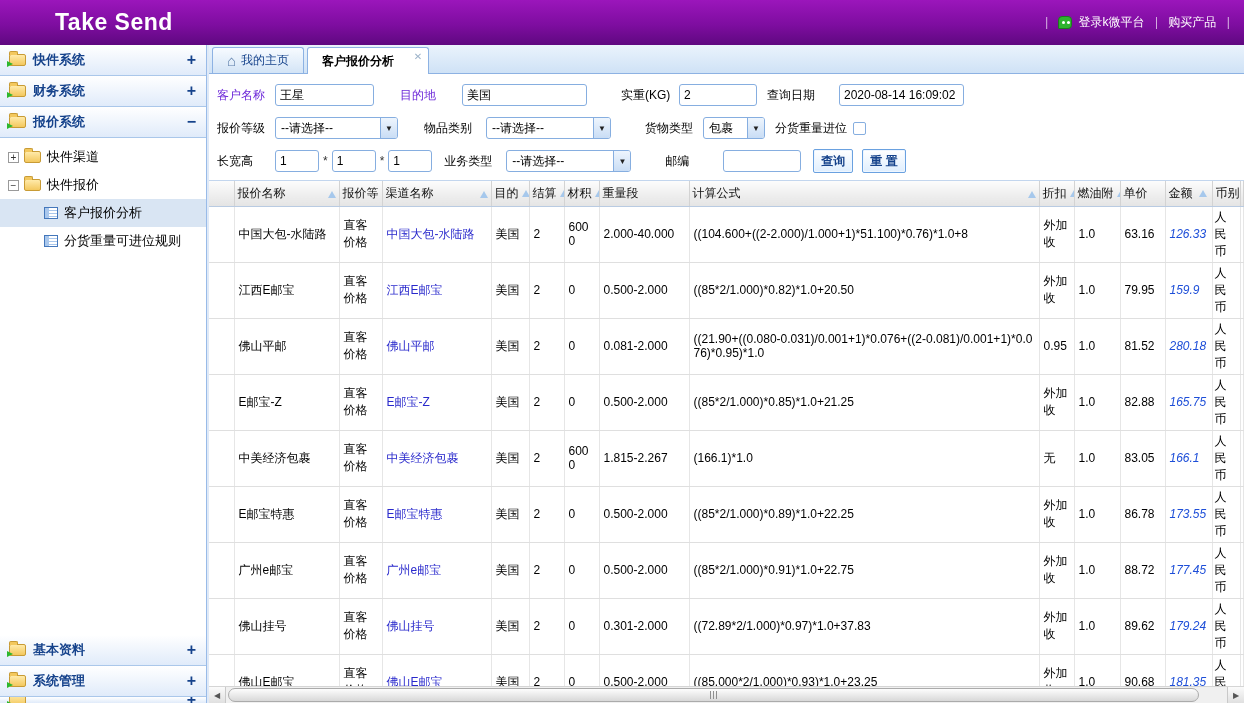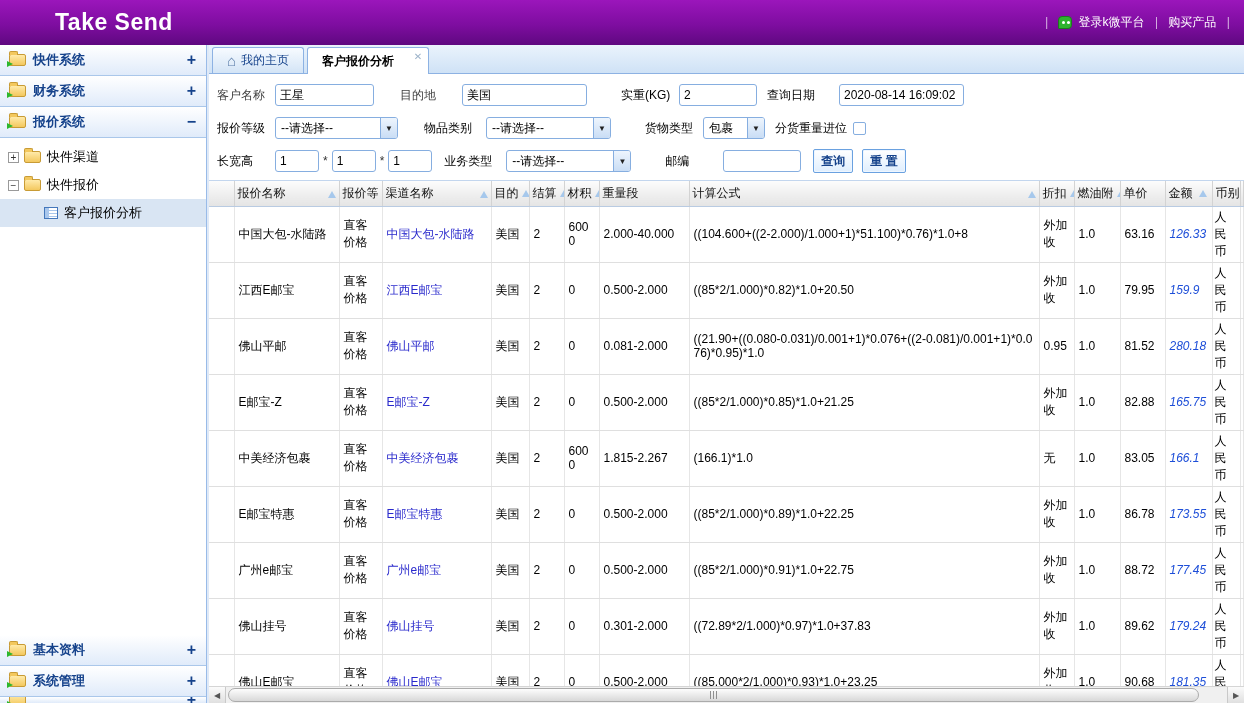--- a/index.html
+++ b/index.html
@@ -62,21 +62,21 @@
   .tab.inactive { background:linear-gradient(#f7fbff,#d3e4f6); color:#15428b; }
   .tab.active { background:#fff; color:#000; font-weight:bold; padding-right:34px; margin-bottom:-1px; height:27px; }
   .home-ic { font-size:15px; color:#5a7ca8; margin-right:5px; line-height:1; }
   .tab-close { position:absolute; top:3px; right:6px; font-size:10px; color:#9cb2c9; font-weight:normal; cursor:pointer; }
 
   
   .formpanel { background:#fff; padding:8px 0 6px 8px; border-bottom:1px solid #c3d6ee; flex:0 0 auto; font-size:12px; }
   .frow { display:flex; align-items:center; height:26px; margin-bottom:7px; }
   .frow:last-child { margin-bottom:0; }
   .flabel { display:inline-block; color:#000; }
-  .flabel.blue { color:#404040; }
+  .flabel.blue { color:#6d28d9; }
   .tbox { height:22px; border:1px solid #86aee0; border-radius:3px; font-size:12px; padding:0 4px;
     font-family:"Liberation Sans","DejaVu Sans",sans-serif; color:#000; background:#fff; }
   .combo { height:22px; border:1px solid #86aee0; border-radius:3px; background:#fff; display:flex;
     align-items:center; cursor:pointer; }
   .combo .ctext { flex:1; padding:0 5px; color:#000; white-space:nowrap; overflow:hidden; }
   .combo .cbtn { width:17px; height:100%; border-left:1px solid #86aee0; background:linear-gradient(#eef5fd,#c9ddf5);
     display:flex; align-items:center; justify-content:center; font-size:8px; color:#222; border-radius:0 2px 2px 0; }
   .chk { width:13px; height:13px; border:1px solid #86aee0; background:#fff; border-radius:2px; display:inline-block; cursor:pointer; }
   .btn { height:24px; padding:0 7px; border:1px solid #6aa1e0; border-radius:2px; font-size:12px; font-weight:bold;
     color:#15428b; background:linear-gradient(#ffffff,#dfeefe); box-shadow:inset 0 0 0 1px #eef6ff; cursor:pointer;
@@ -154,20 +154,24 @@
         <span>快件渠道</span>
       </div>
       <div class="tree-row lvl0">
         <span class="expander">−</span>
         <span class="folder-ic"></span>
         <span>快件报价</span>
       </div>
       <div class="tree-row lvl1 selected">
         <span class="grid-ic"></span>
         <span>客户报价分析</span>
+      </div>
+      <div class="tree-row lvl1">
+        <span class="grid-ic"></span>
+        <span>分货重量可进位规则</span>
       </div>
     </div>
 
     <div class="acc-header">
       <span class="folder-ic arrowed"></span>
       <span>基本资料</span>
       <span class="acc-toggle">+</span>
     </div>
     <div class="acc-header">
       <span class="folder-ic arrowed"></span>

